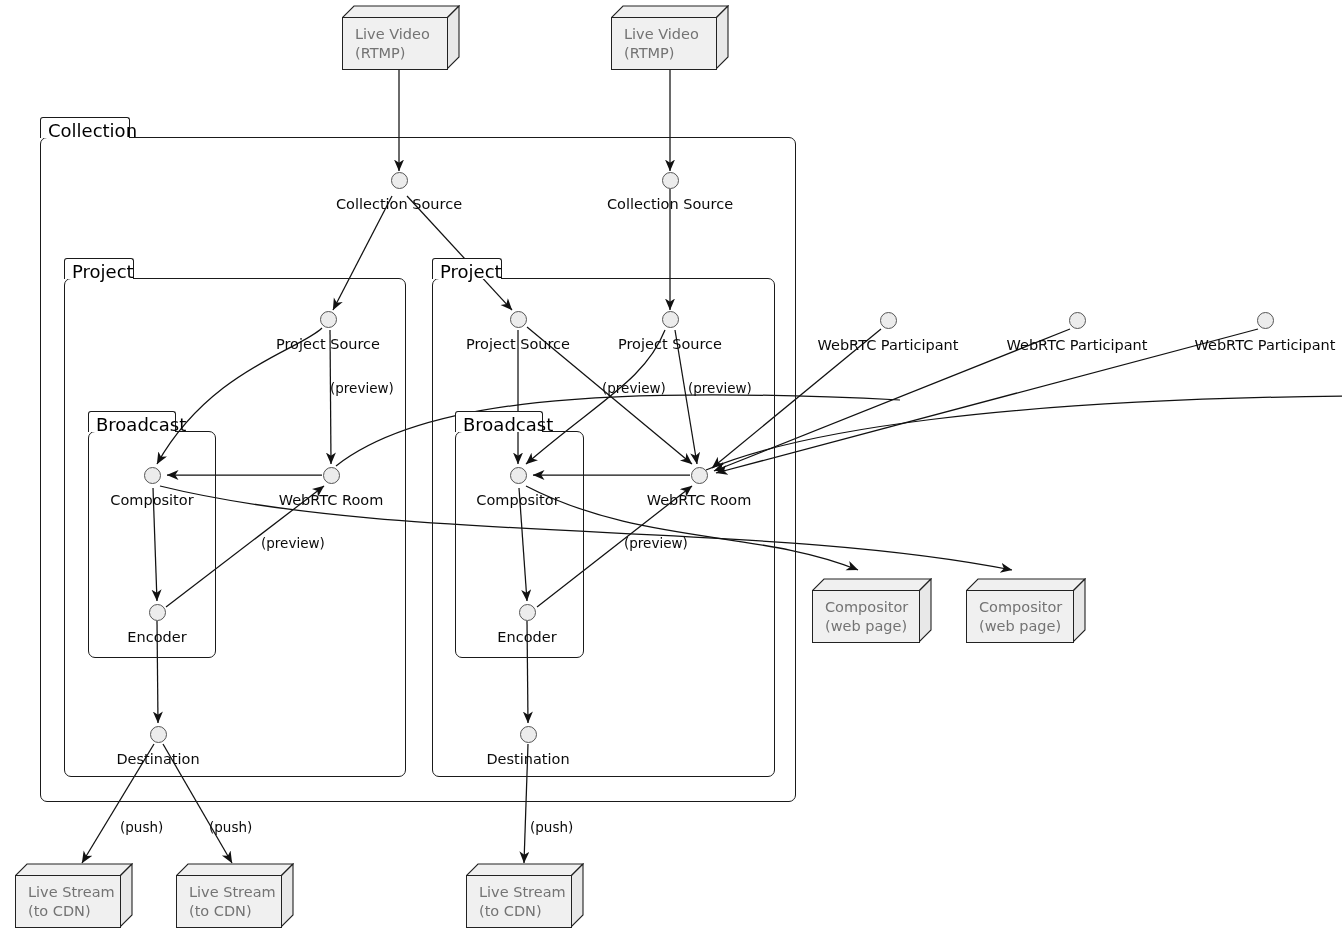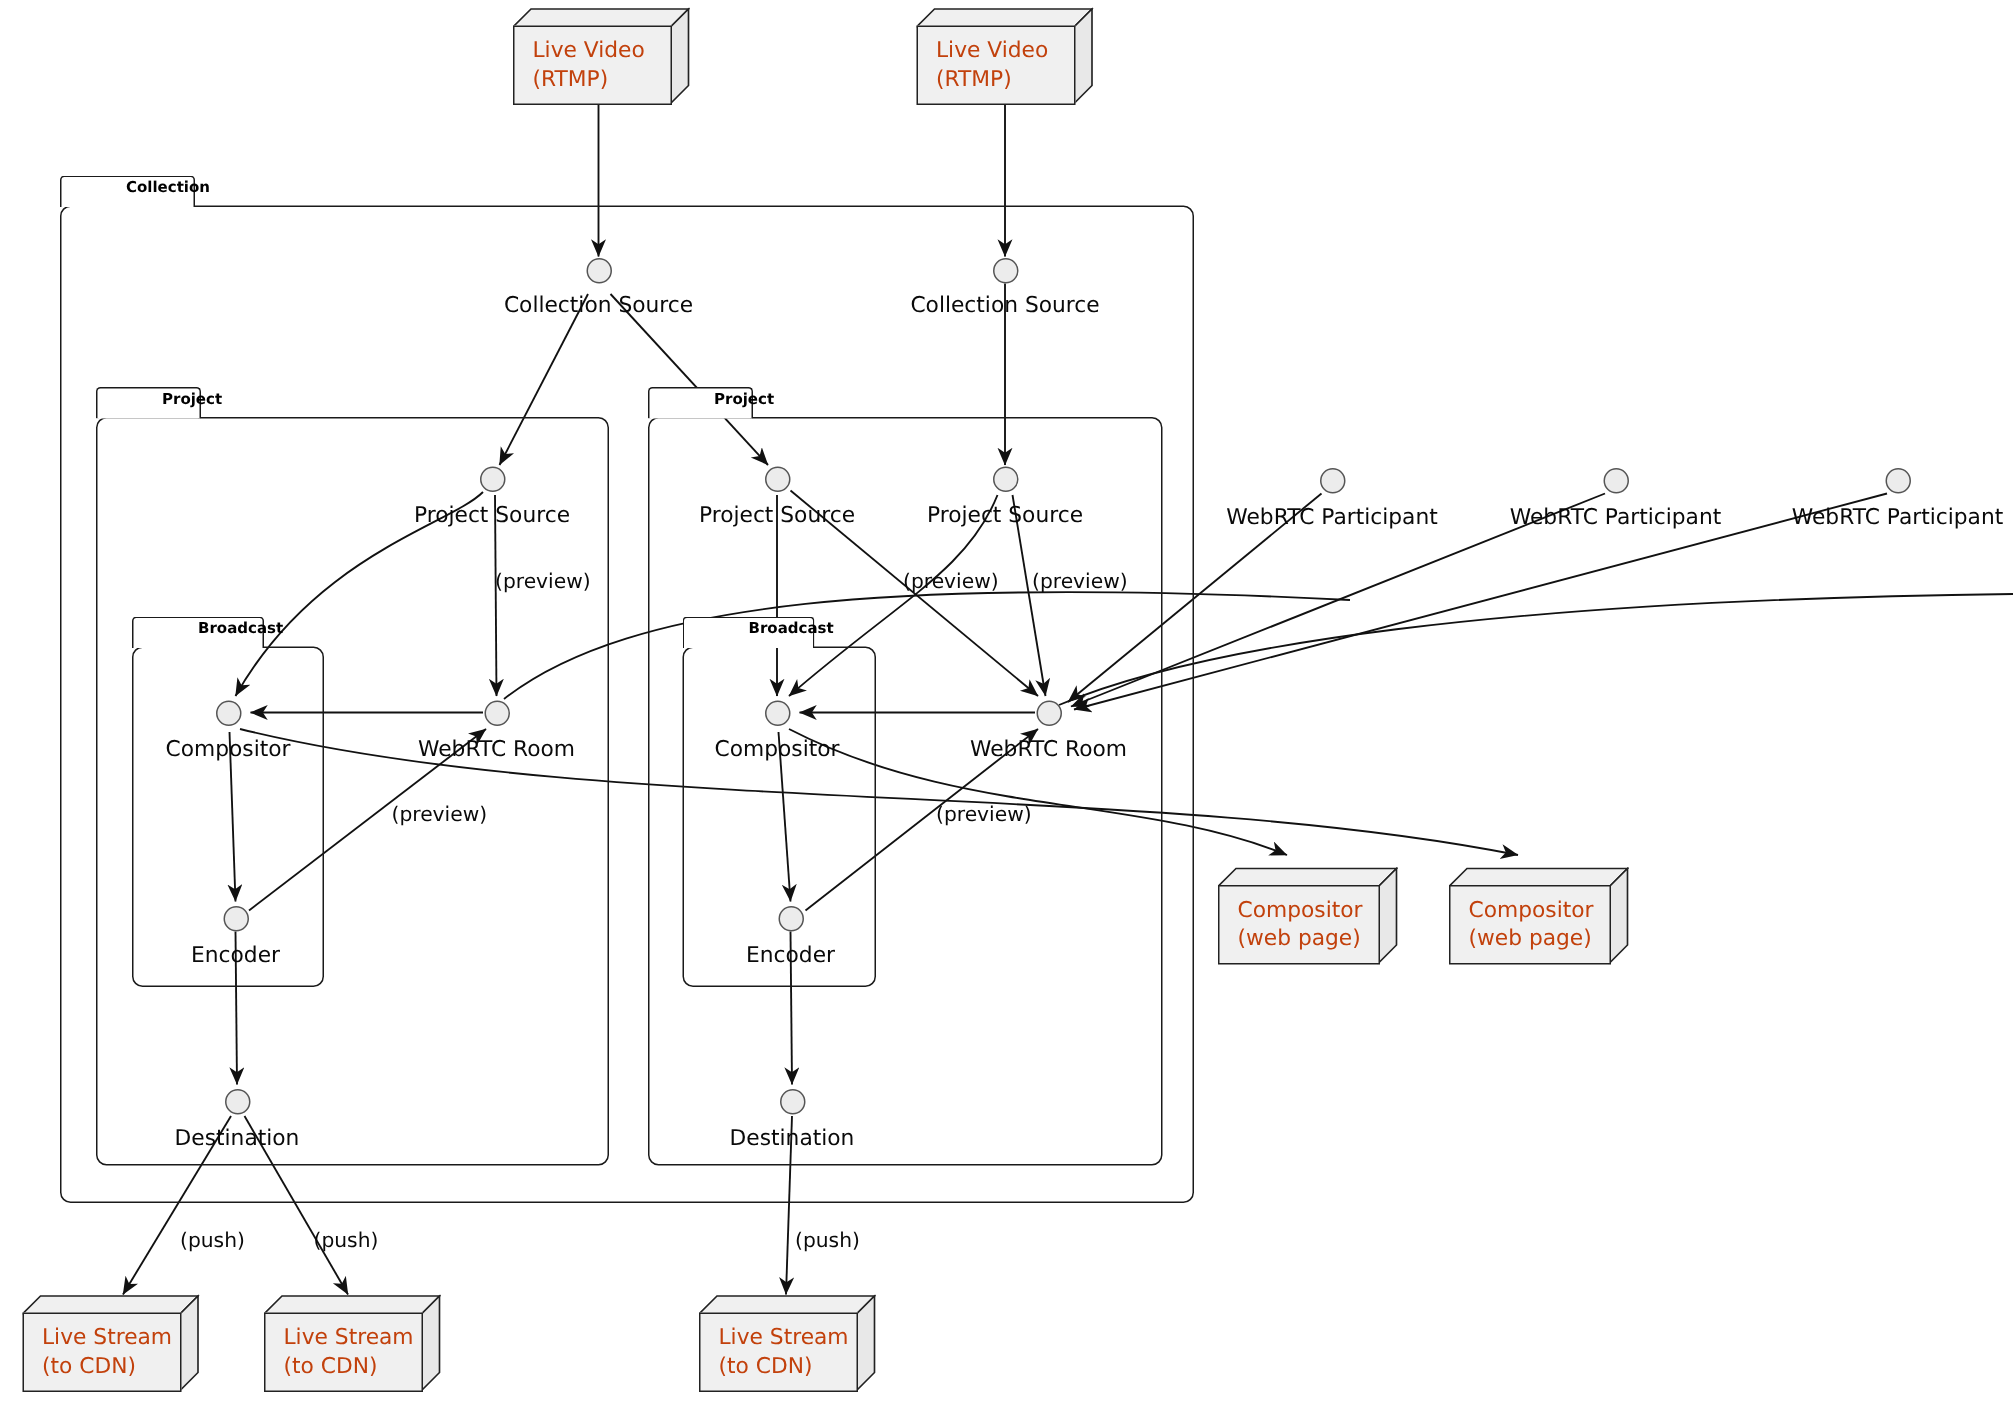--- a/index.html
+++ b/index.html
@@ -7,26 +7,26 @@
   body{font-family:"DejaVu Sans","Liberation Sans",sans-serif;}
   #stage{position:relative;width:1342px;height:944px;background:#ffffff;overflow:hidden;}
   #edges{position:absolute;left:0;top:0;width:1342px;height:944px;}
   .node3d{position:absolute;}
   .node3d .face{
     position:absolute;left:0;top:12px;width:100%;height:calc(100% - 12px);
     background:#f0f0f0;border:1px solid #222;box-sizing:border-box;
     display:flex;flex-direction:column;justify-content:center;
     padding-left:12px;
   }
-  .node3d .lbl{font-size:14.5px;color:#c2410c;line-height:19px;white-space:nowrap;}
+  .node3d .lbl{font-size:14.5px;color:#737373;line-height:19px;white-space:nowrap;}
   .node3d .top,.node3d .side{position:absolute;}
   .frame{position:absolute;border:1.4px solid #1a1a1a;border-radius:7px;background:transparent;box-sizing:border-box;}
   .frametab{position:absolute;background:#ffffff;border:1.4px solid #1a1a1a;border-bottom:none;
     border-radius:3px 3px 0 0;box-sizing:border-box;}
-  .frametab span{position:absolute;left:7px;top:2px;font-size:10px;font-weight:bold;color:#000;white-space:nowrap;margin-left:36px;}
+  .frametab span{position:absolute;left:7px;top:2px;font-size:18px;font-weight:normal;color:#000;white-space:nowrap;}
   .circ{position:absolute;width:17px;height:17px;border-radius:50%;
     background:#ececec;border:1.2px solid #555;box-sizing:border-box;}
   .clbl{position:absolute;font-size:14.5px;color:#0a0a0a;white-space:nowrap;
     transform:translateX(-50%);}
   .elbl{position:absolute;font-size:13.5px;color:#0a0a0a;white-space:nowrap;}
 </style>
 </head>
 <body>
 
 <div id="stage">

